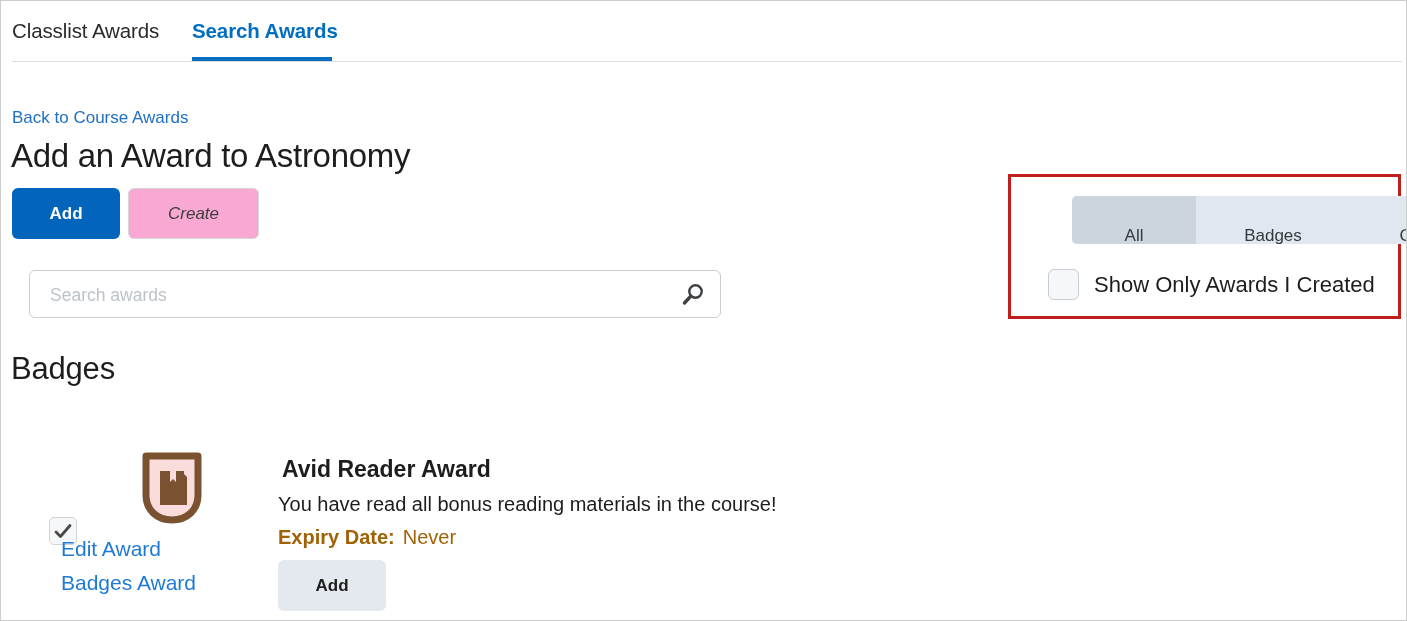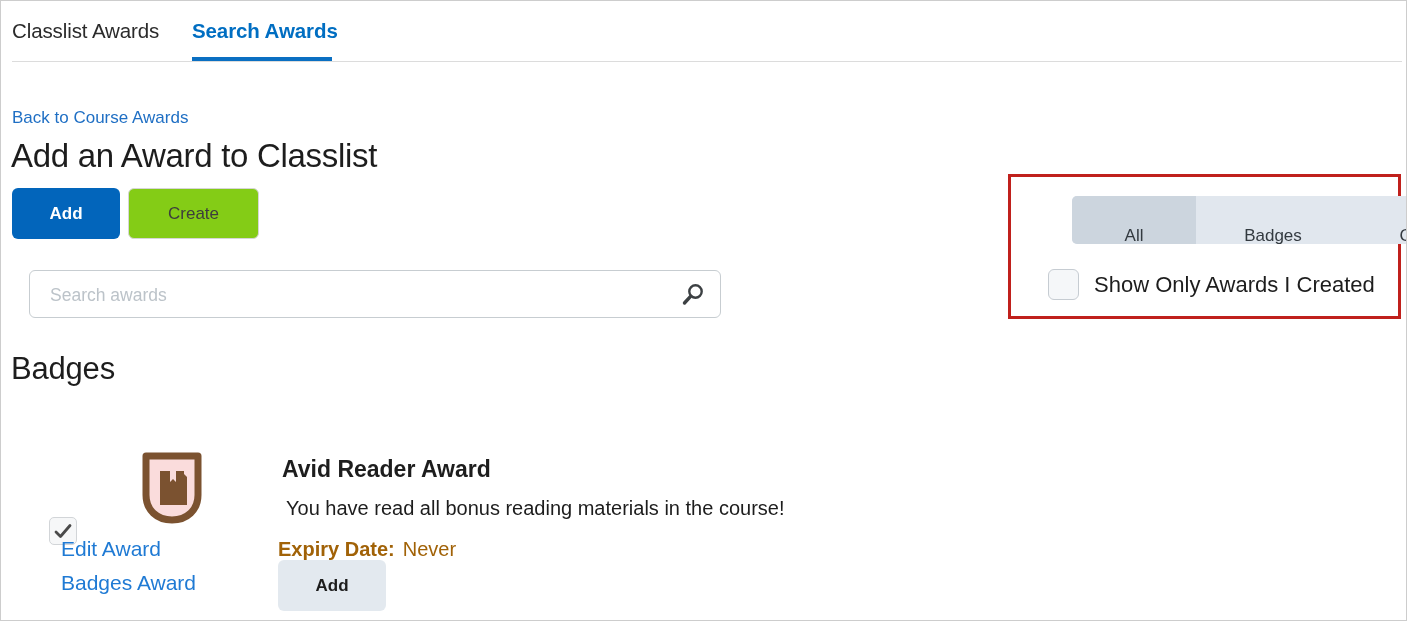--- a/index.html
+++ b/index.html
@@ -99,25 +99,26 @@
     font-weight: bold;
     cursor: pointer;
   }
   .btn-create {
     position: absolute;
     left: 127px; top: 187px;
     width: 131px; height: 51px;
     box-sizing: border-box;
     border: 1px solid #d6d6d6;
     border-radius: 6px;
-    background: #84cc16;
+    background: #f9a8d4;
     color: #3d3d3d;
     font-family: "Liberation Sans", sans-serif;
     font-size: 17px;
     cursor: pointer;
+    font-style: italic;
   }
 
   
   .search-wrap {
     position: absolute;
     left: 28px; top: 269px;
     width: 692px; height: 48px;
     box-sizing: border-box;
     border: 1px solid #c7cdd1;
     border-radius: 6px;
@@ -250,21 +251,21 @@
   .award-info { position: absolute; left: 277px; top: 14px; }
   .award-name {
     margin: 4px;
     font-size: 23px;
     line-height: 28px;
     font-weight: bold;
     color: #1d1d1d;
     white-space: nowrap;
   }
   .award-desc {
-    margin: 8px;
+    margin: 0;
     font-size: 20px;
     line-height: 34px;
     color: #1d1d1d;
     white-space: nowrap;
   }
   .award-expiry {
     margin: 0;
     font-size: 20px;
     line-height: 32px;
     color: #a16207;
@@ -294,21 +295,21 @@
 <div class="screen">
 
   <div class="tabbar">
     <div class="tab tab-classlist">Classlist Awards</div>
     <div class="tab tab-course active">Search Awards</div>
     <div class="tab-underline"></div>
     <div class="tabbar-rule"></div>
   </div>
 
   <a class="back-link">Back to Course Awards</a>
-  <h1 class="page-title">Add an Award to Classlist</h1>
+  <h1 class="page-title">Add an Award to Astronomy</h1>
 
   <button class="btn-add-primary">Add</button>
   <button class="btn-create">Create</button>
 
   <div class="search-wrap">
     <input class="search-input" type="text" placeholder="Search awards" style="">
     <span class="search-icon">
       <svg width="26" height="26" viewBox="0 0 26 26">
         <circle cx="15.5" cy="9.5" r="6.2" fill="none" stroke="#3c4043" stroke-width="2.4"></circle>
         <line x1="10.8" y1="14.2" x2="4.5" y2="21.0" stroke="#3c4043" stroke-width="3.4" stroke-linecap="round"></line>

